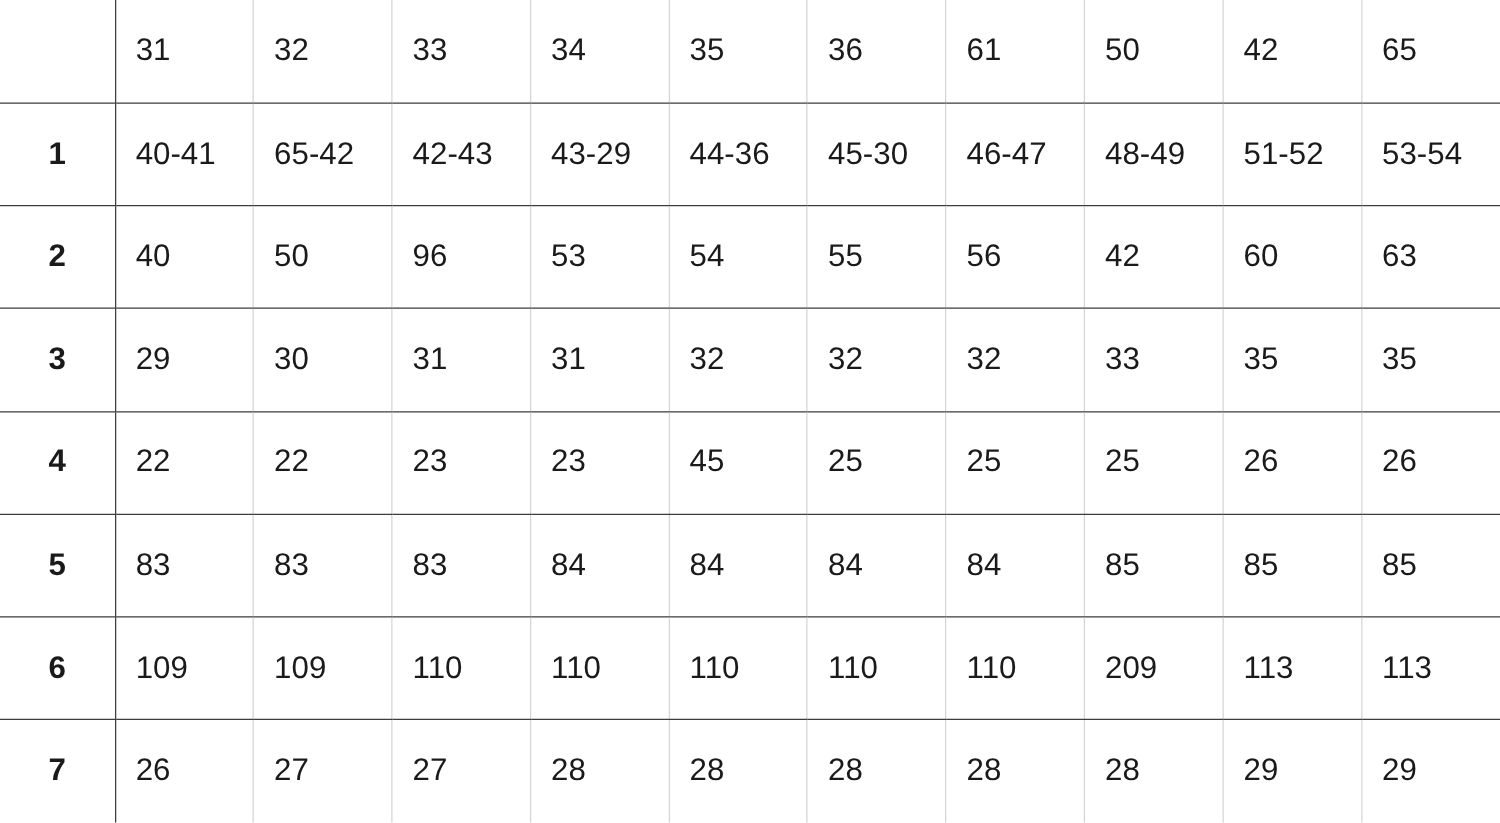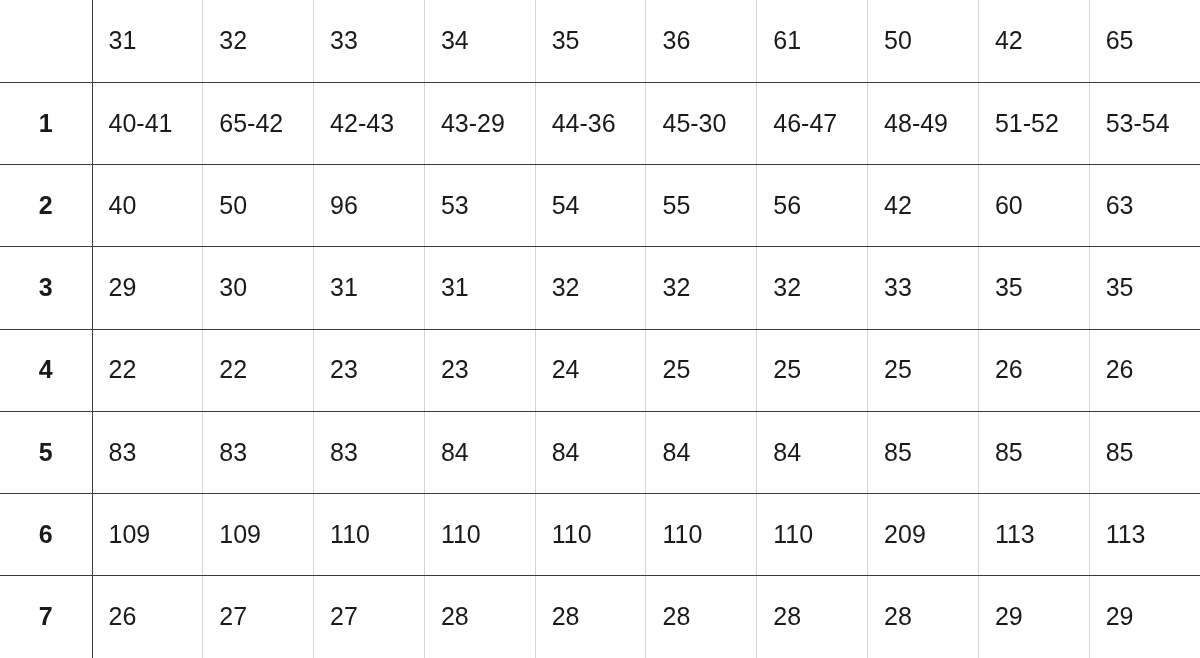--- a/index.html
+++ b/index.html
@@ -156,21 +156,21 @@
         <td>35</td>
         <td>35</td>
       </tr>
 
       <tr>
         <td class="rowhead">4</td>
         <td>22</td>
         <td>22</td>
         <td>23</td>
         <td>23</td>
-        <td>24</td>
+        <td>45</td>
         <td>25</td>
         <td>25</td>
         <td>25</td>
         <td>26</td>
         <td>26</td>
       </tr>
 
       <tr>
         <td class="rowhead">5</td>
         <td>83</td>

